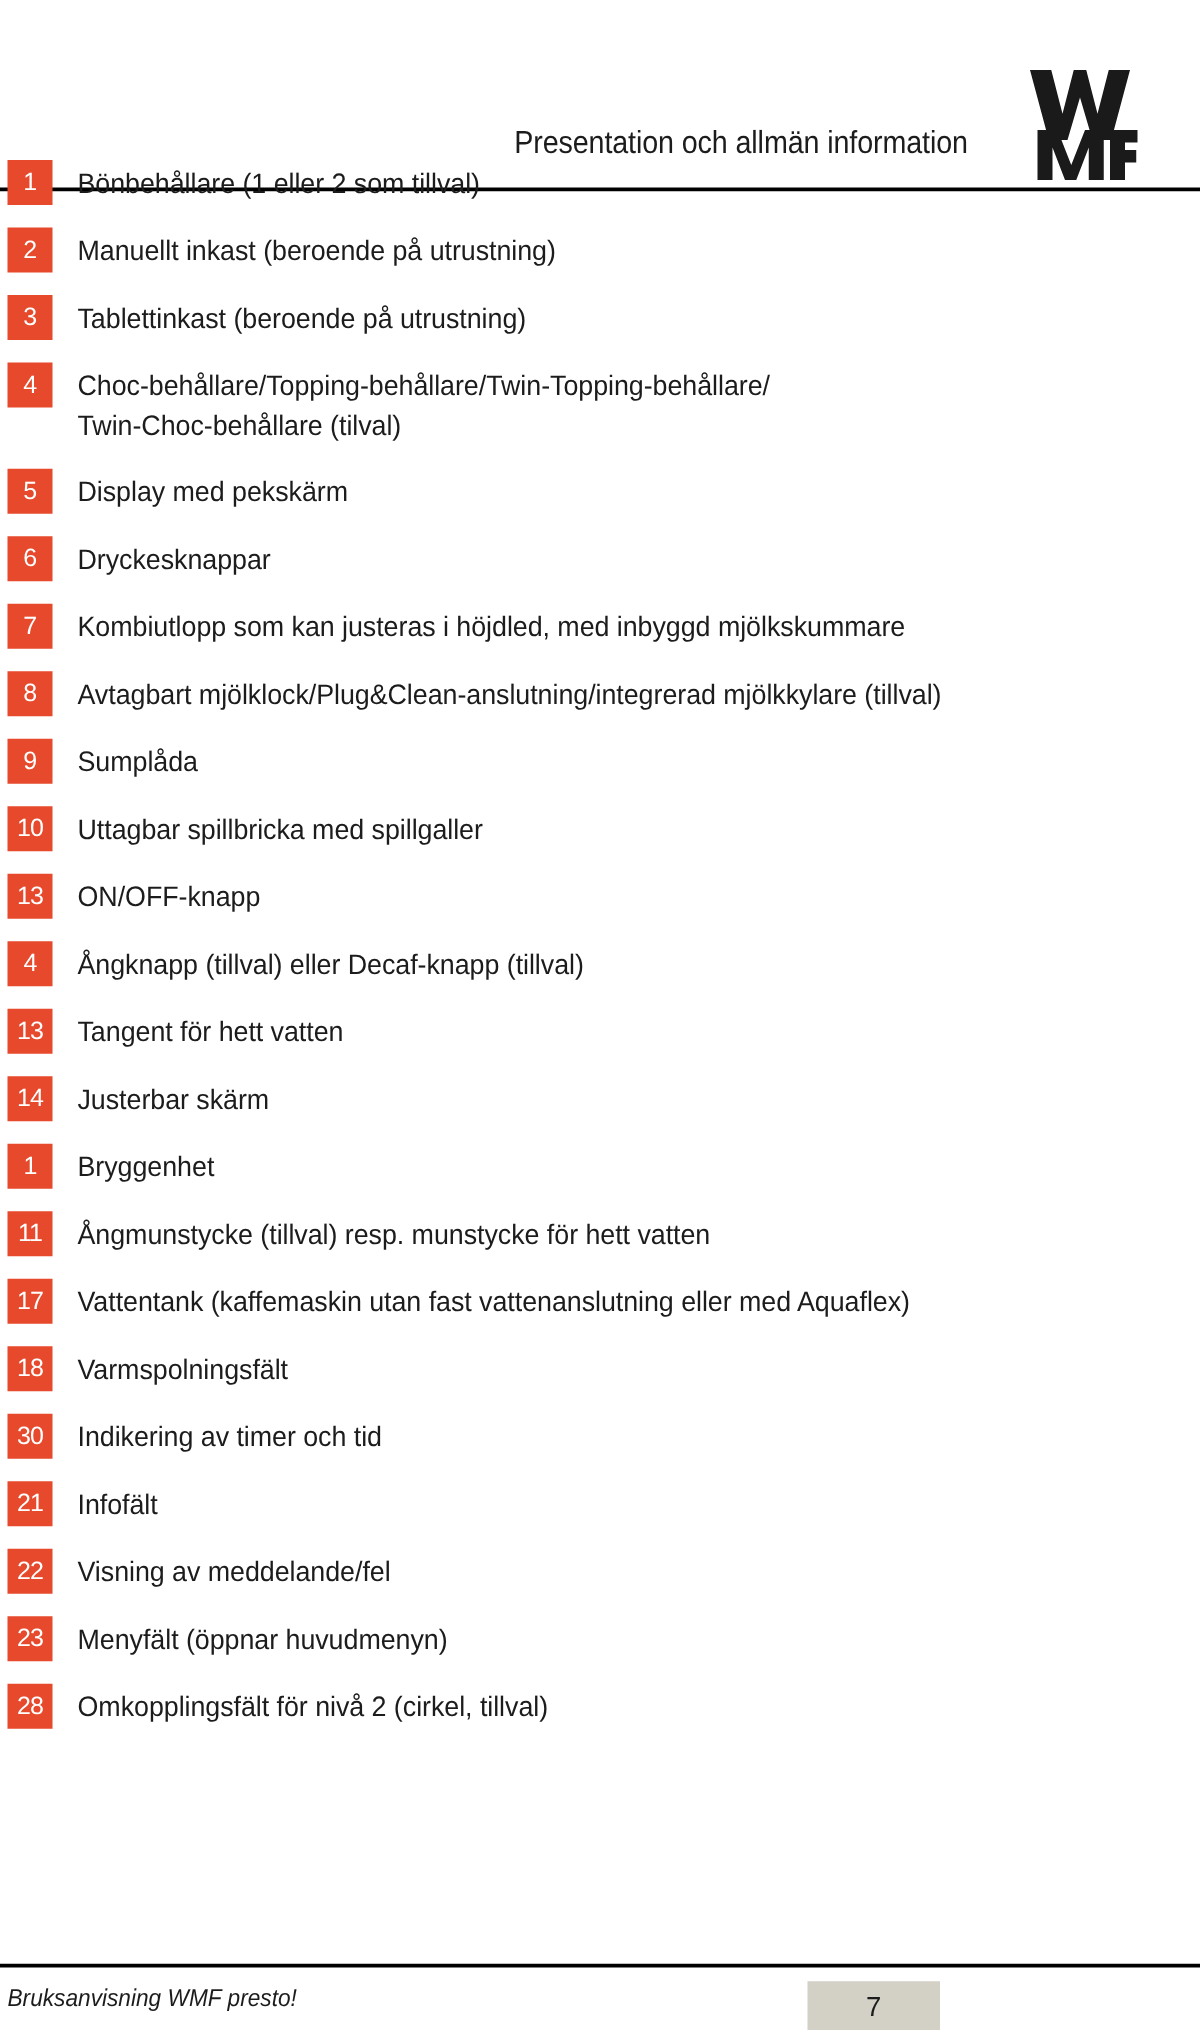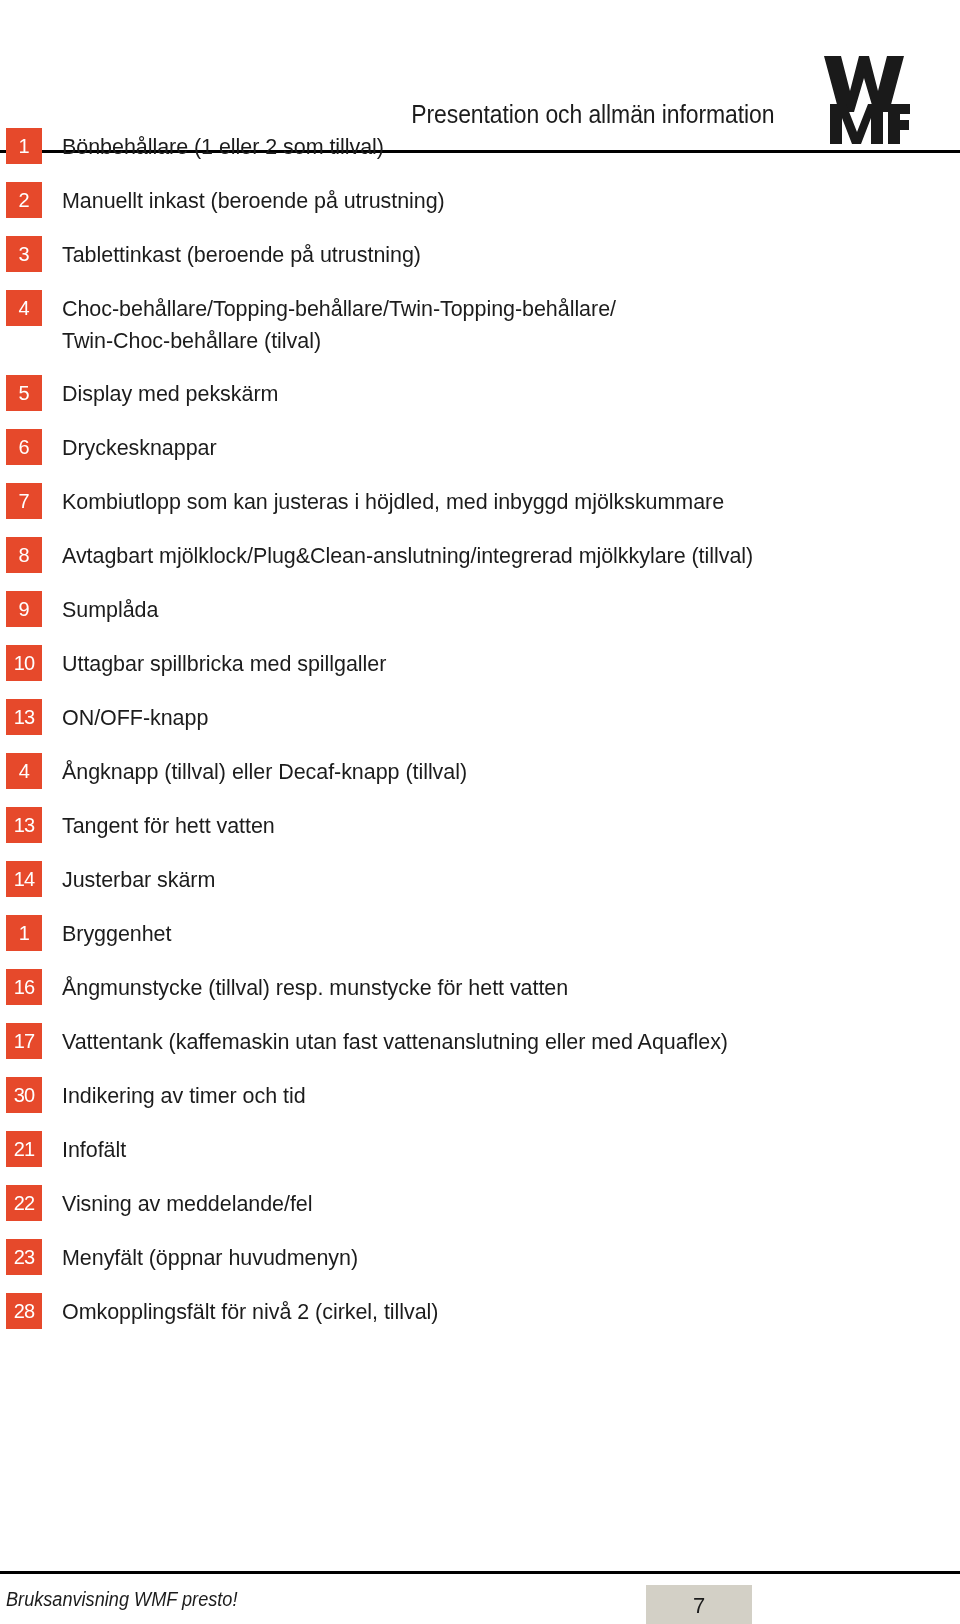--- a/index.html
+++ b/index.html
@@ -219,26 +219,30 @@
     </div>
     <div class="spec-row">
       <span class="spec-badge two-digit">14</span>
       <span class="spec-text">Justerbar skärm</span>
     </div>
     <div class="spec-row">
       <span class="spec-badge two-digit">1</span>
       <span class="spec-text">Bryggenhet</span>
     </div>
     <div class="spec-row">
-      <span class="spec-badge two-digit">16</span>
+      <span class="spec-badge two-digit">11</span>
       <span class="spec-text">Ångmunstycke (tillval) resp. munstycke för hett vatten</span>
     </div>
     <div class="spec-row">
       <span class="spec-badge two-digit">17</span>
       <span class="spec-text">Vattentank (kaffemaskin utan fast vattenanslutning eller med Aquaflex)</span>
+    </div>
+    <div class="spec-row">
+      <span class="spec-badge two-digit">18</span>
+      <span class="spec-text">Varmspolningsfält</span>
     </div>
     <div class="spec-row">
       <span class="spec-badge two-digit">30</span>
       <span class="spec-text">Indikering av timer och tid</span>
     </div>
     <div class="spec-row">
       <span class="spec-badge two-digit">21</span>
       <span class="spec-text">Infofält</span>
     </div>
     <div class="spec-row">

